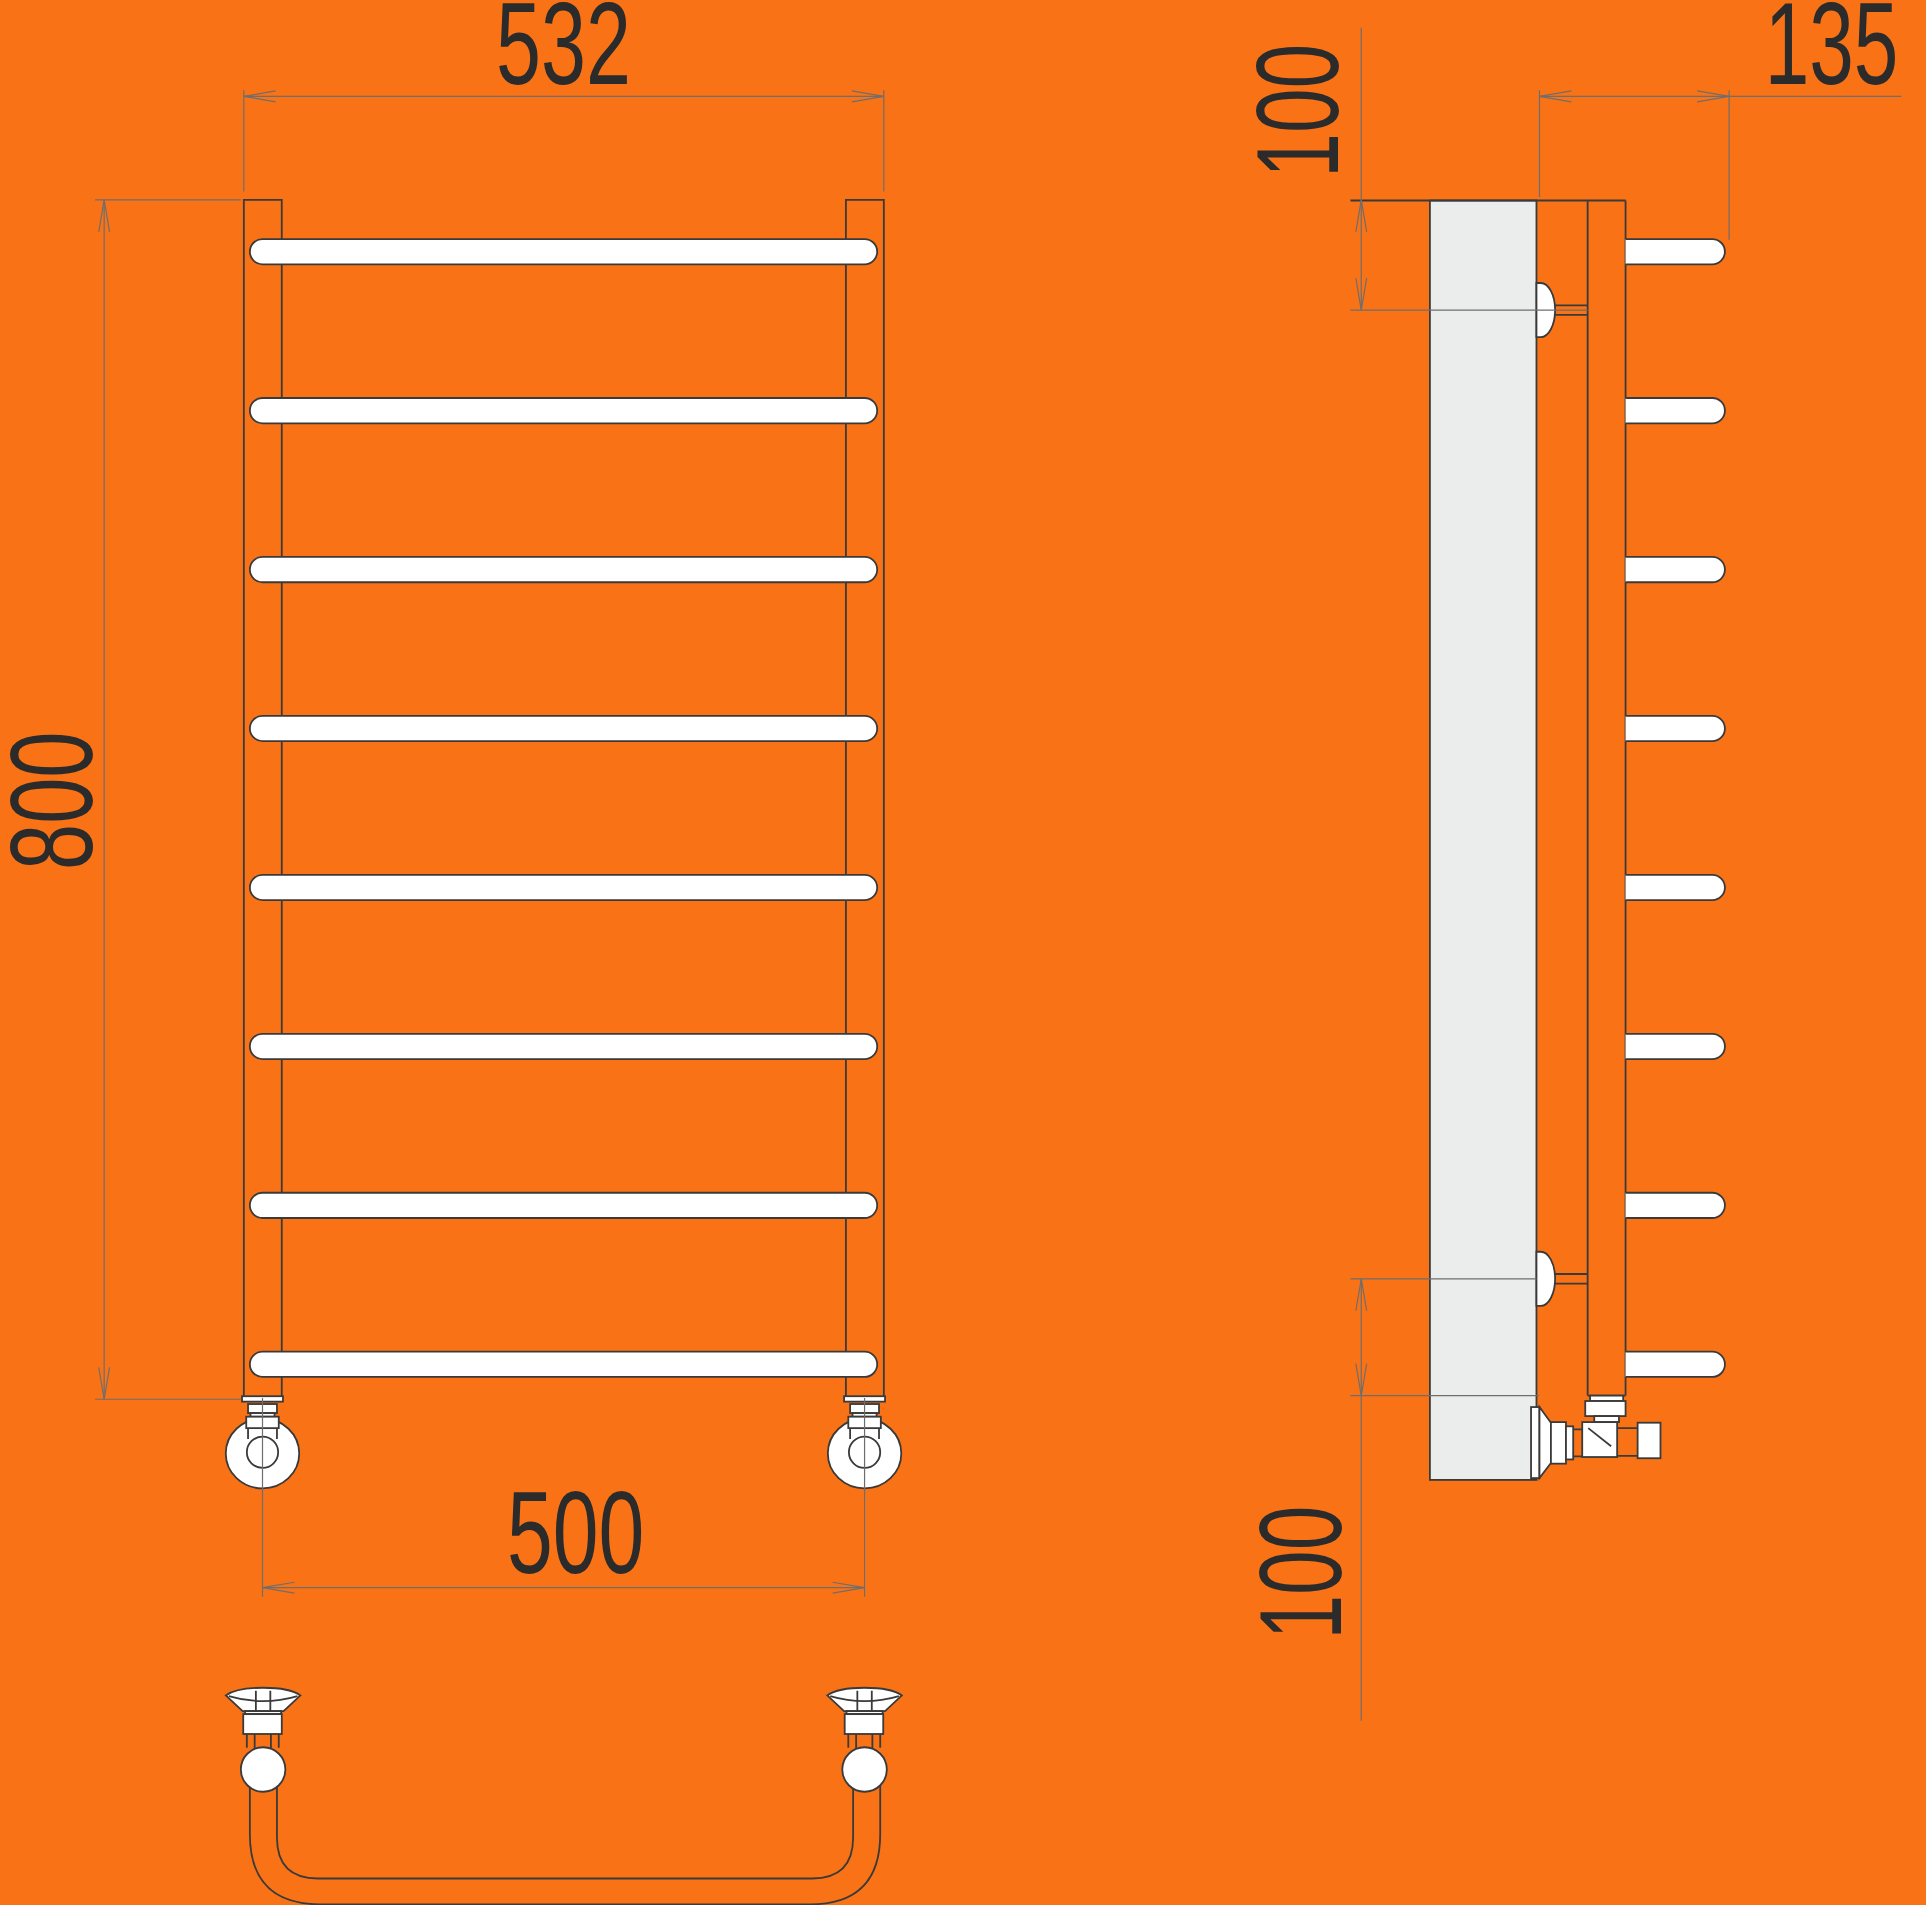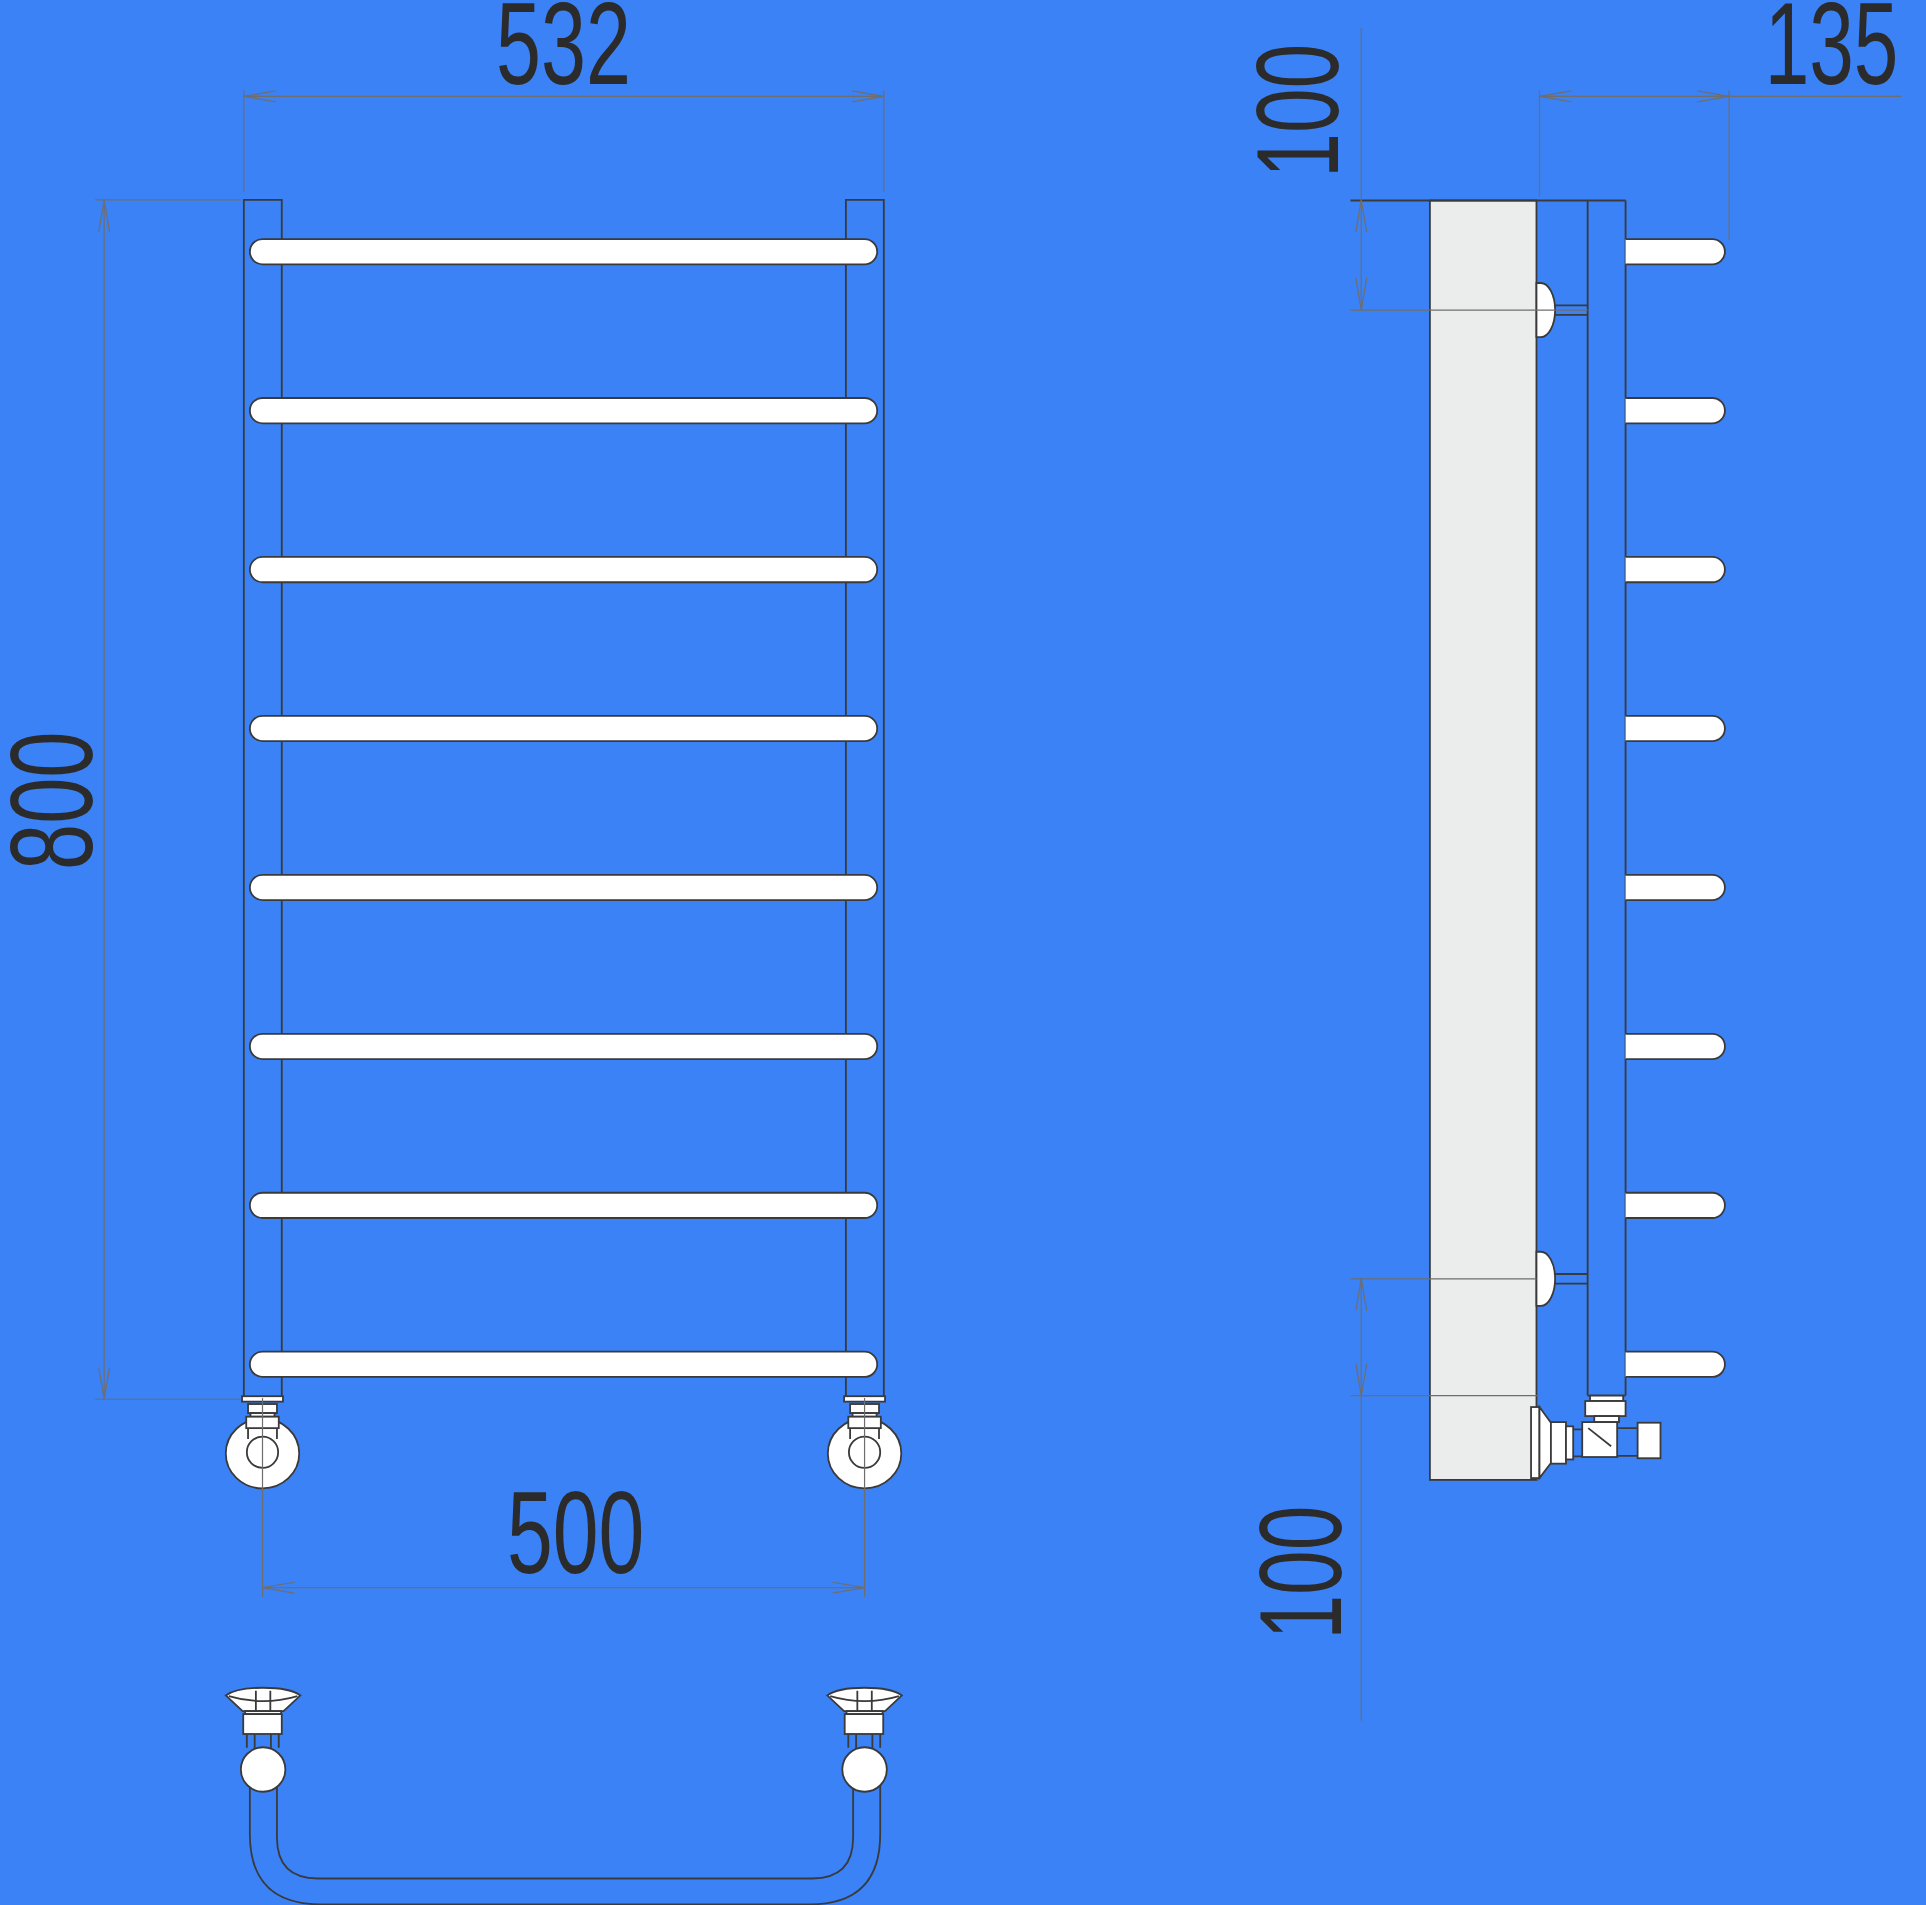--- a/index.html
+++ b/index.html
@@ -1,16 +1,16 @@
 <!DOCTYPE html>
 <html style="font-size:9.6px"><head>
 <meta charset="utf-8">
 <style>
   html,body{margin:0;padding:0;background:#ffffff;}
-  .stage{position:relative;width:1926px;height:1905px;background:#3b82f6;overflow:hidden;}
+  .stage{position:relative;width:1926px;height:1905px;background:#f97316;overflow:hidden;}
   svg{position:absolute;left:0;top:0;display:block;}
   .ln{stroke:#3a3a3a;stroke-width:3;fill:none;stroke-linecap:butt;stroke-linejoin:miter;}
   .lnw{stroke:#3a3a3a;stroke-width:3;fill:#ffffff;}
   .wall{fill:#ebedec;stroke:#3a3a3a;stroke-width:3;}
   .dim{stroke:#6e6e6e;stroke-width:2;fill:none;}
   .txt{font-family:"Liberation Sans","DejaVu Sans",sans-serif;font-size:195px;fill:#2b2b2b;}
 </style>
 </head>
 <body>
 

